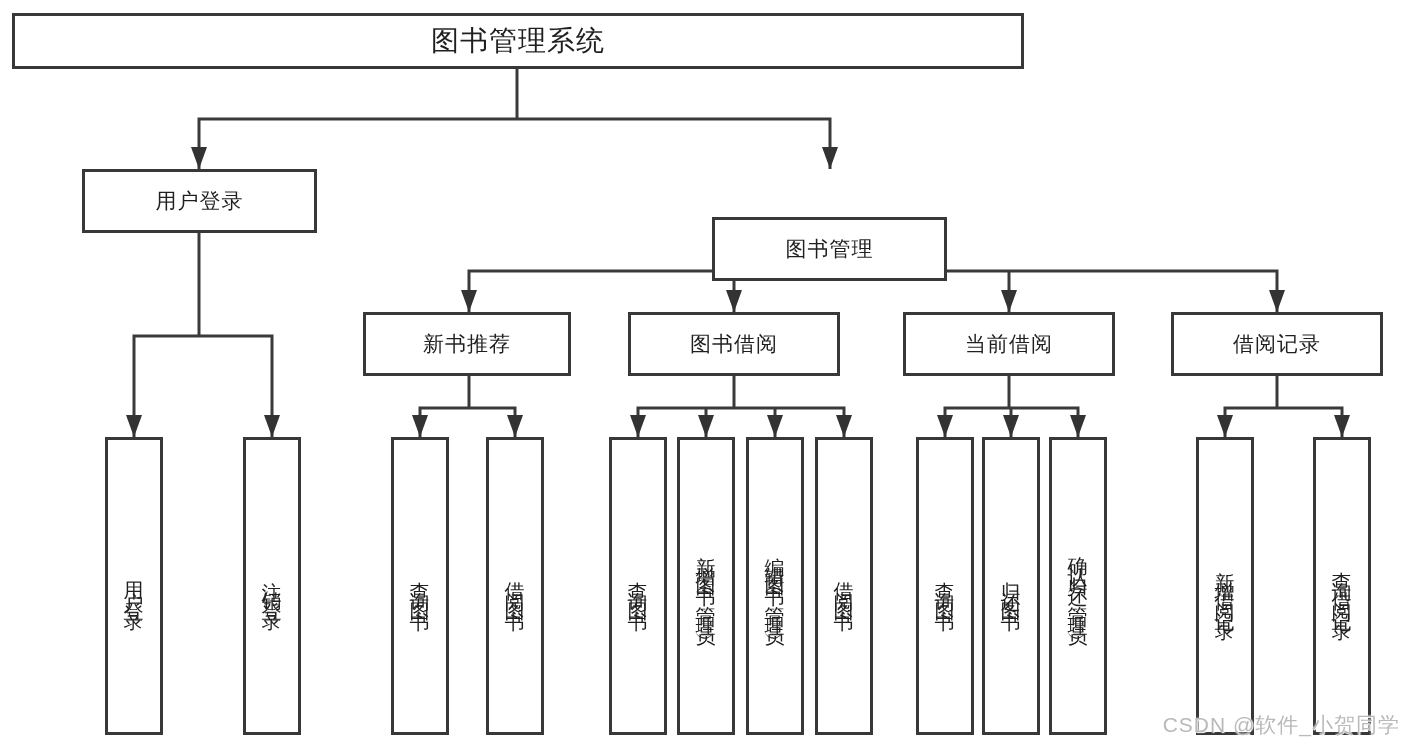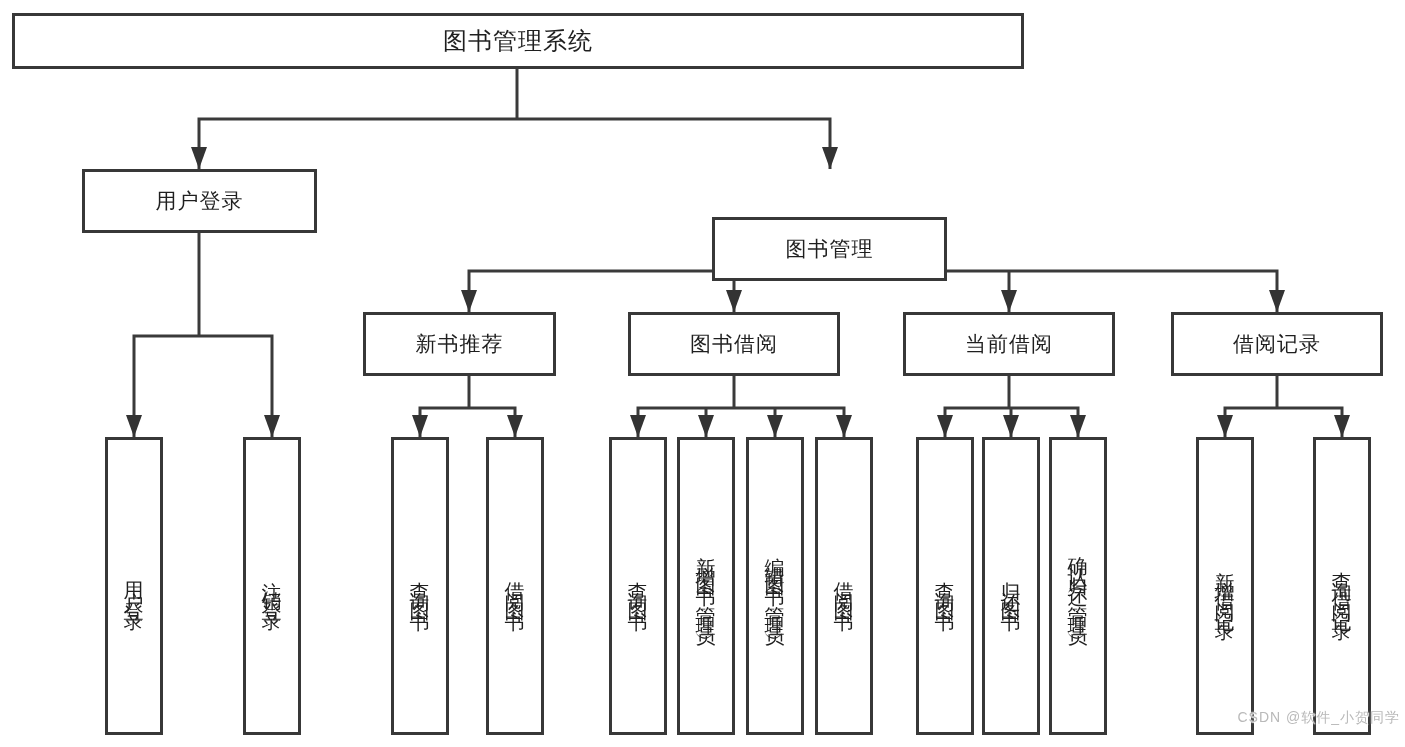--- a/index.html
+++ b/index.html
@@ -49,22 +49,22 @@
     writing-mode: vertical-rl;
     text-orientation: mixed;
     font-size: 20px;
     letter-spacing: 10px;
     line-height: 1;
     white-space: nowrap;
   }
   .watermark {
     position: absolute;
     right: 5px;
-    bottom: 20px;
-    font-size: 14px;
+    bottom: 8px;
+    font-size: 21px;
     color: #b9b9b9;
     letter-spacing: 1px;
     text-shadow: 0 0 2px #ffffff, 1px 1px 1px #ffffff;
     z-index: 5;
     white-space: nowrap;
   }
 </style>
 </head>
 <body>
 
@@ -125,32 +125,32 @@
     </g>
 
     <g>
       <line x1="1277" y1="375" x2="1277" y2="408"></line>
       <polyline points="1225,437 1225,408 1342,408 1342,437"></polyline>
       <polygon points="1217,415 1233,415 1225,437"></polygon>
       <polygon points="1334,415 1350,415 1342,437"></polygon>
     </g>
   </svg>
 
-  <div class="box hbox" style="left:12px; top:13px; width:1012px; height:56px; font-size:24px;">
+  <div class="box hbox" style="left:12px; top:13px; width:1012px; height:56px; font-size:28px;">
     <span>图书管理系统</span>
   </div>
 
   <div class="box hbox" style="left:82px; top:169px; width:235px; height:64px;">
     <span>用户登录</span>
   </div>
   <div class="box hbox" style="left:712px; top:169px; width:235px; height:64px;margin-top:48px;">
     <span>图书管理</span>
   </div>
 
-  <div class="box hbox" style="left:363px; top:312px; width:193px; height:64px;">
+  <div class="box hbox" style="left:363px; top:312px; width:208px; height:64px;">
     <span>新书推荐</span>
   </div>
   <div class="box hbox" style="left:903px; top:312px; width:212px; height:64px;">
     <span>当前借阅</span>
   </div>
   <div class="box hbox" style="left:628px; top:312px; width:212px; height:64px;">
     <span>图书借阅</span>
   </div>
   <div class="box hbox" style="left:1171px; top:312px; width:212px; height:64px;font-family:Liberation Serif, serif;">
     <span>借阅记录</span>

